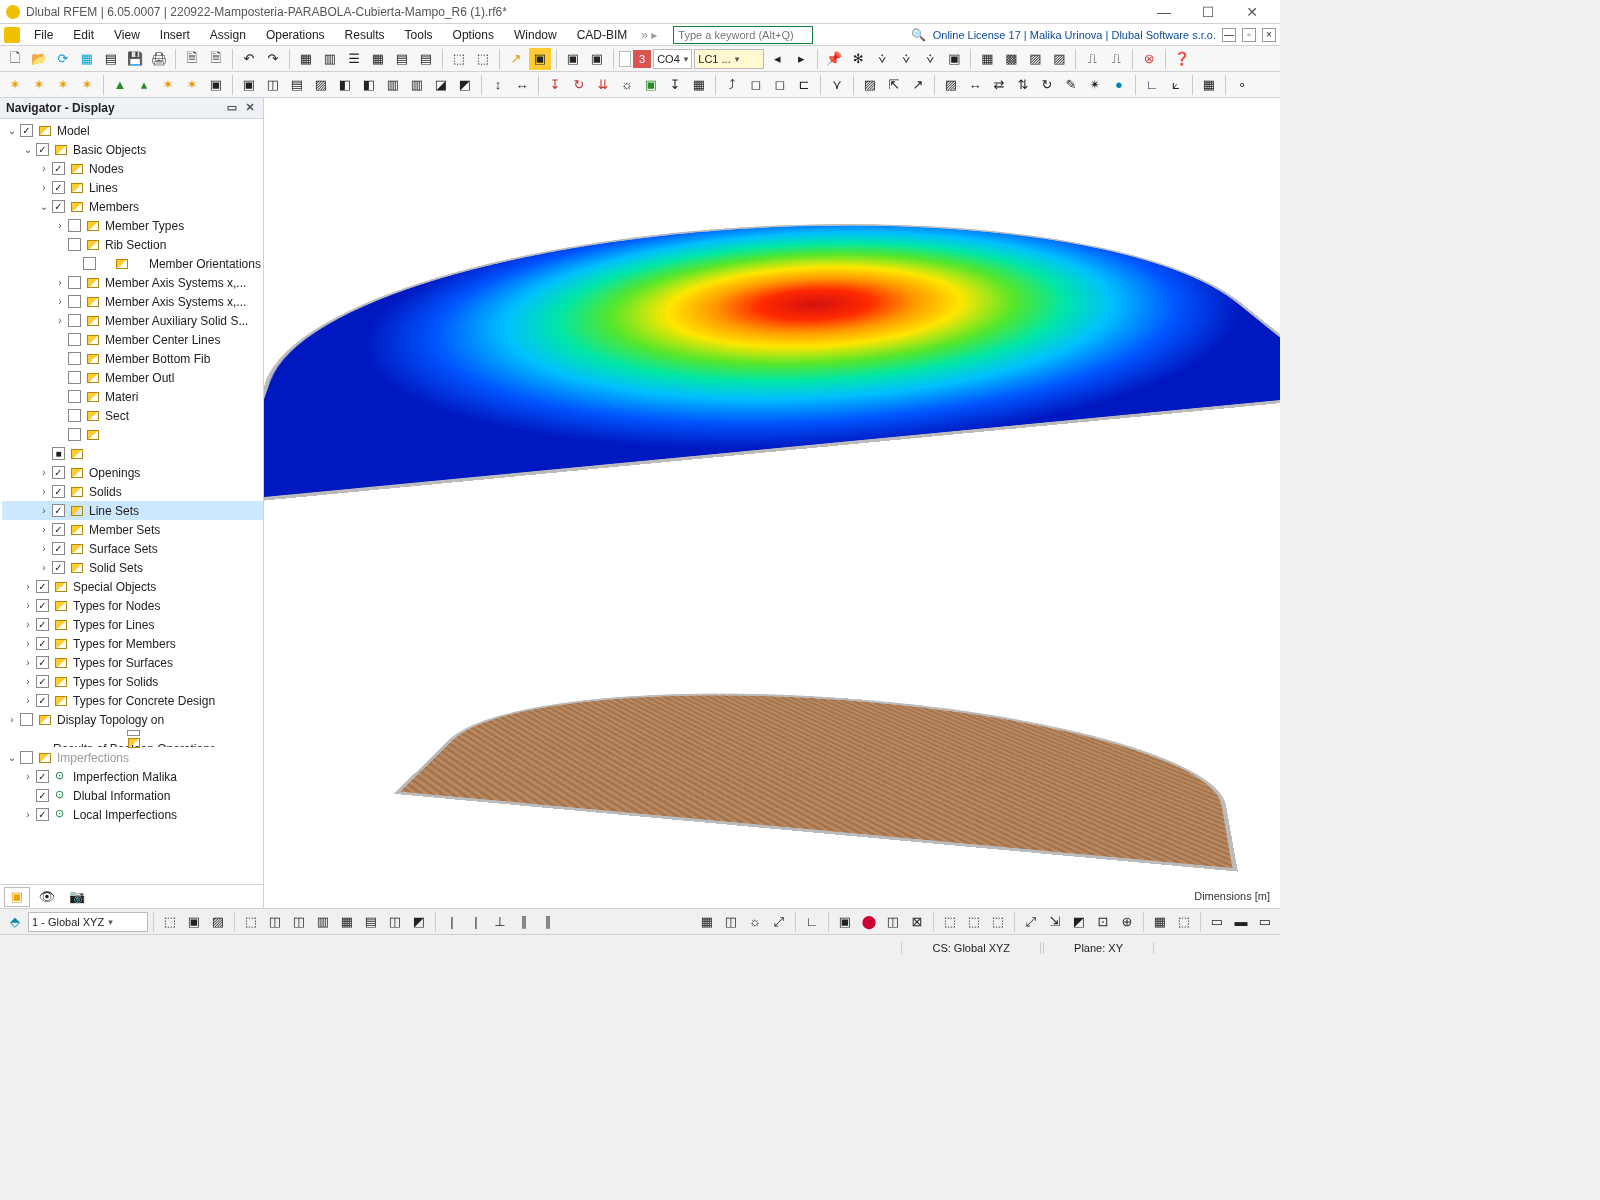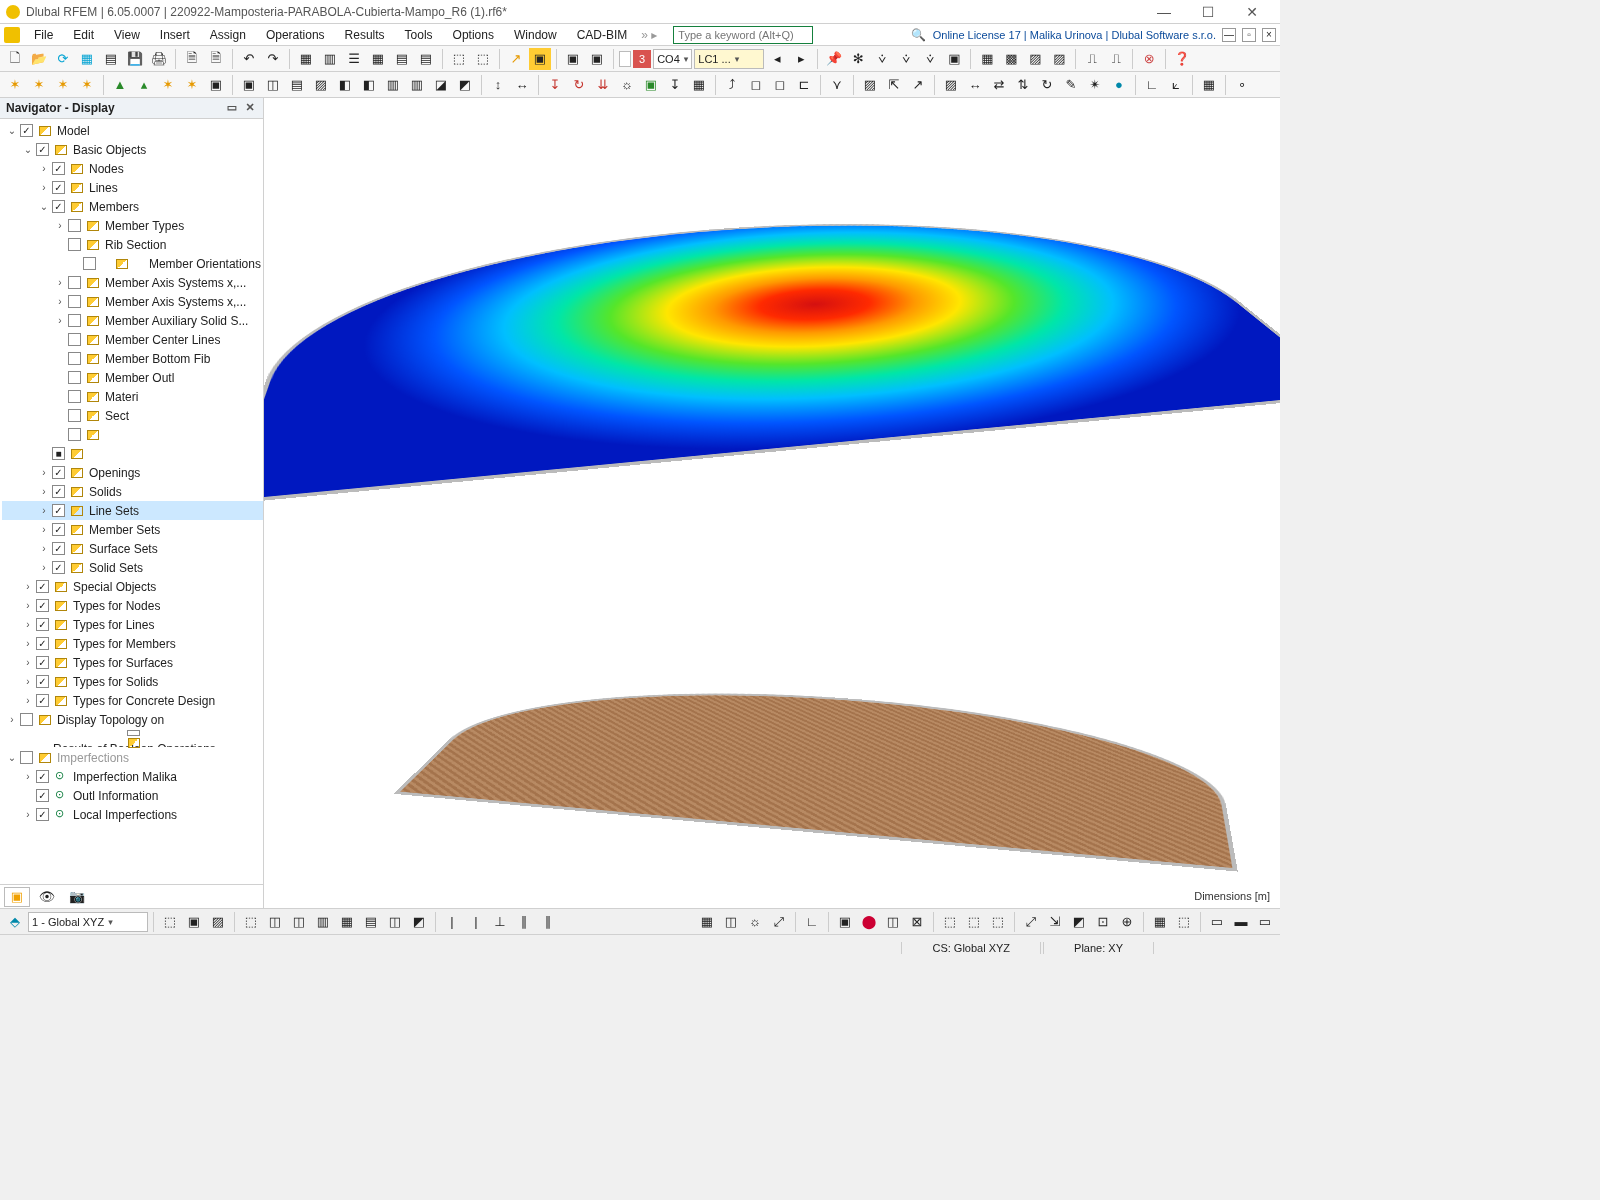--- a/index.html
+++ b/index.html
@@ -545,21 +545,21 @@
         <div class="tree-row" style="padding-left: 20px;">
           <span class="expander">›</span>
           <span class="check">✓</span>
           <span class="icon imp"></span>
           <span class="label">Imperfection Malika</span>
         </div>
         <div class="tree-row" style="padding-left: 20px;">
           <span class="expander"></span>
           <span class="check">✓</span>
           <span class="icon imp"></span>
-          <span class="label">Outl Information</span>
+          <span class="label">Dlubal Information</span>
         </div>
         <div class="tree-row" style="padding-left: 20px;">
           <span class="expander">›</span>
           <span class="check">✓</span>
           <span class="icon imp"></span>
           <span class="label">Local Imperfections</span>
         </div>
       </div>
     <div class="nav-footer">
       <span class="tab active" style="color:#f0a000;">▣</span>

